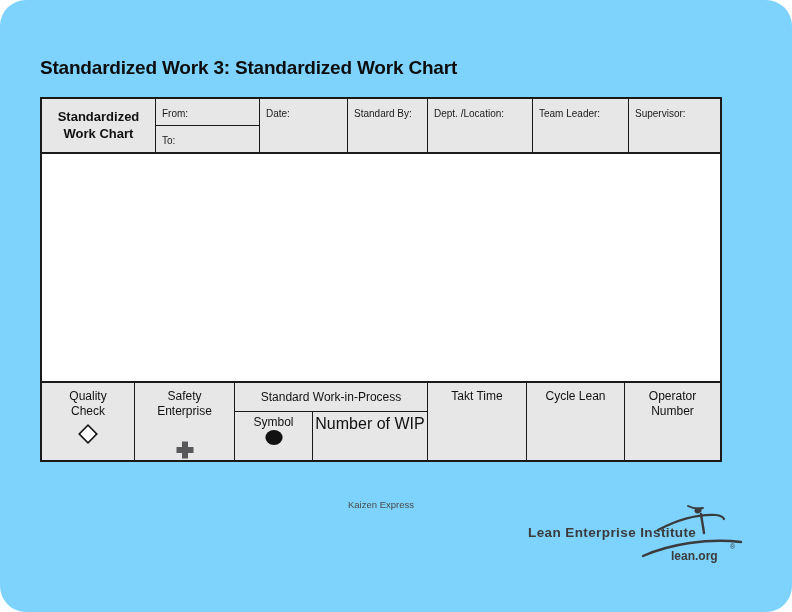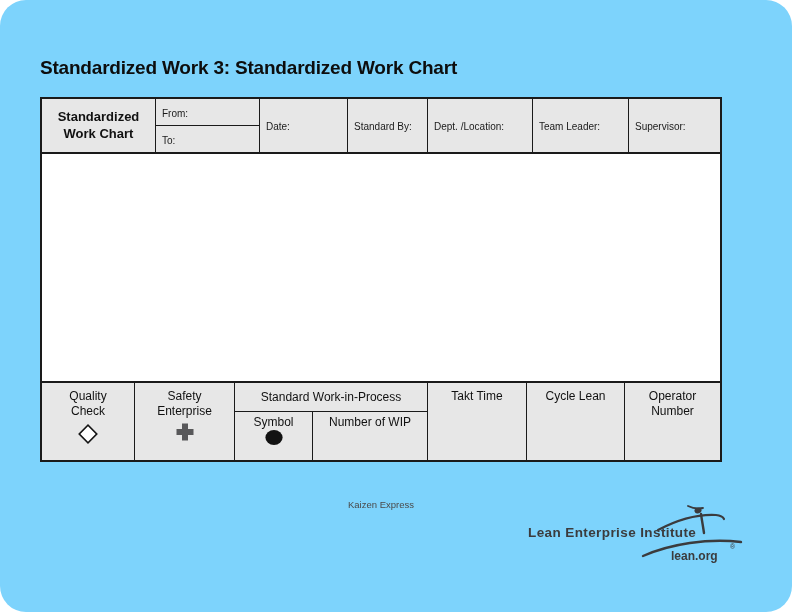--- a/index.html
+++ b/index.html
@@ -21,53 +21,53 @@
   .row { display:flex; }
   .cell { box-sizing:border-box; border-right:1px solid #1a1a1a; }
   .cell.last { border-right:none; flex:1; }
 
   .header-row { height:53px; background:#e7e7e7; border-bottom:2px solid #1a1a1a; }
   .name-cell {
     width:114px; display:flex; align-items:center; justify-content:center;
     text-align:center; font-weight:bold; font-size:13px; line-height:1.3;
   }
   .field-label { font-size:10px; color:#1a1a1a; }
-  .field { padding:17px 6px; }
+  .field { padding:4px 6px; }
   .w-fromto { width:104px; padding:0; display:flex; flex-direction:column; }
   .half { flex:1; padding:4px 6px; box-sizing:border-box; }
   .half.from { border-bottom:1px solid #1a1a1a; }
   .w-date { width:88px; }
   .w-prep { width:80px; }
   .w-dept { width:105px; }
   .w-team { width:96px; }
 
   .body-area { flex:1; background:#ffffff; }
 
   .legend-row { height:77px; background:#e7e7e7; border-top:2px solid #1a1a1a; flex:none; }
   .legend {
     display:flex; flex-direction:column; align-items:center;
     padding-top:6px; font-size:12px; text-align:center; line-height:1.25;
   }
   .w-qc { width:93px; }
-  .w-sp { width:100px; }
+  .w-sp { width:100px;justify-content:space-between; }
   .w-swip { width:193px; padding:0; display:flex; flex-direction:column; }
   .w-takt { width:99px; }
   .w-cycle { width:98px; }
   .legend .icon-wrap { margin-top:3px; line-height:0; }
   .swip-title {
     height:29px; display:flex; align-items:center; justify-content:center;
     border-bottom:1px solid #1a1a1a; font-size:12px; box-sizing:border-box;
   }
   .swip-sub { flex:1; display:flex; }
   .swip-symbol {
     width:78px; border-right:1px solid #1a1a1a; box-sizing:border-box;
     display:flex; flex-direction:column; align-items:center; padding-top:3px;
     font-size:12px;
   }
-  .swip-number { flex:1; text-align:center; padding-top:3px; font-size:12px; }
+  .swip-number { flex:1; text-align:center; padding-top:3px; font-size:16px; }
   .legend-top-label { padding-top:6px; font-size:12px; text-align:center; line-height:1.25; }
 
   
   .kaizen {
     position:absolute; left:40px; top:499px; width:682px;
     text-align:center; font-size:9.5px; color:#4a4a4a;
   }
   .brand { position:absolute; left:512px; top:502px; width:256px; height:68px; }
 </style>
 </head>

